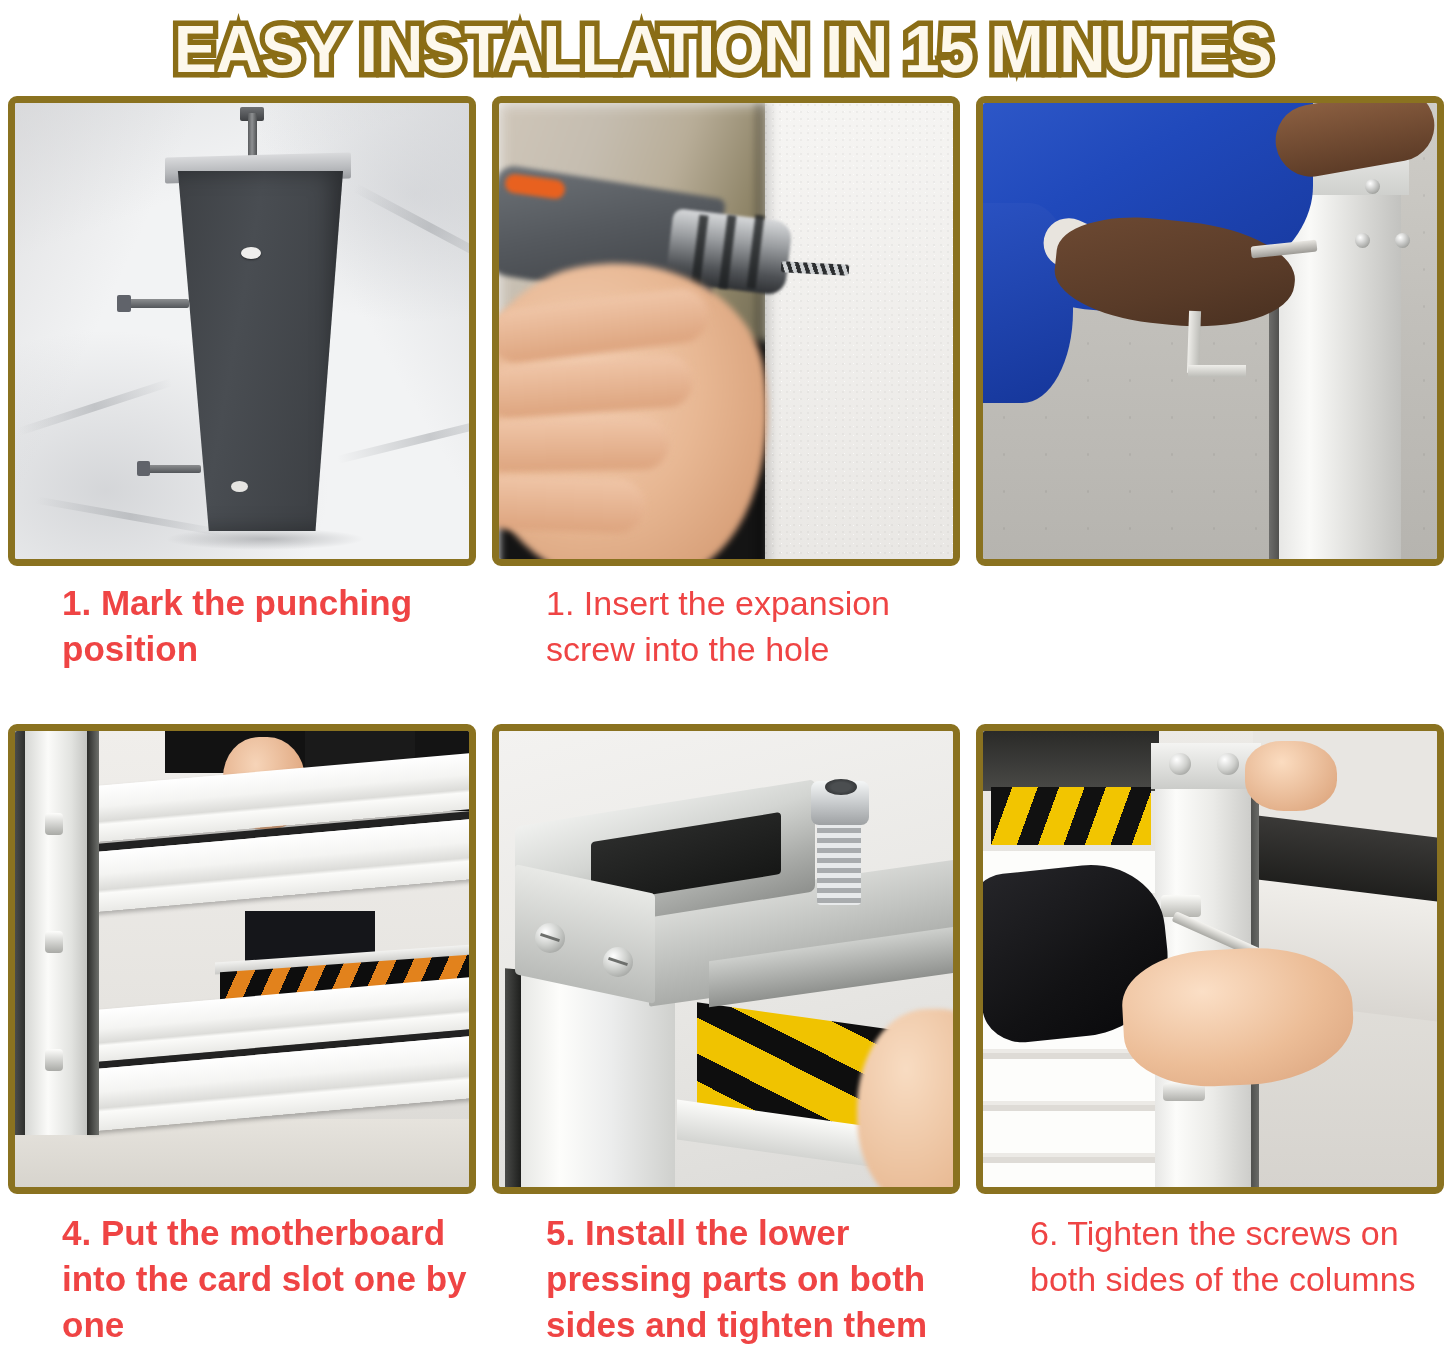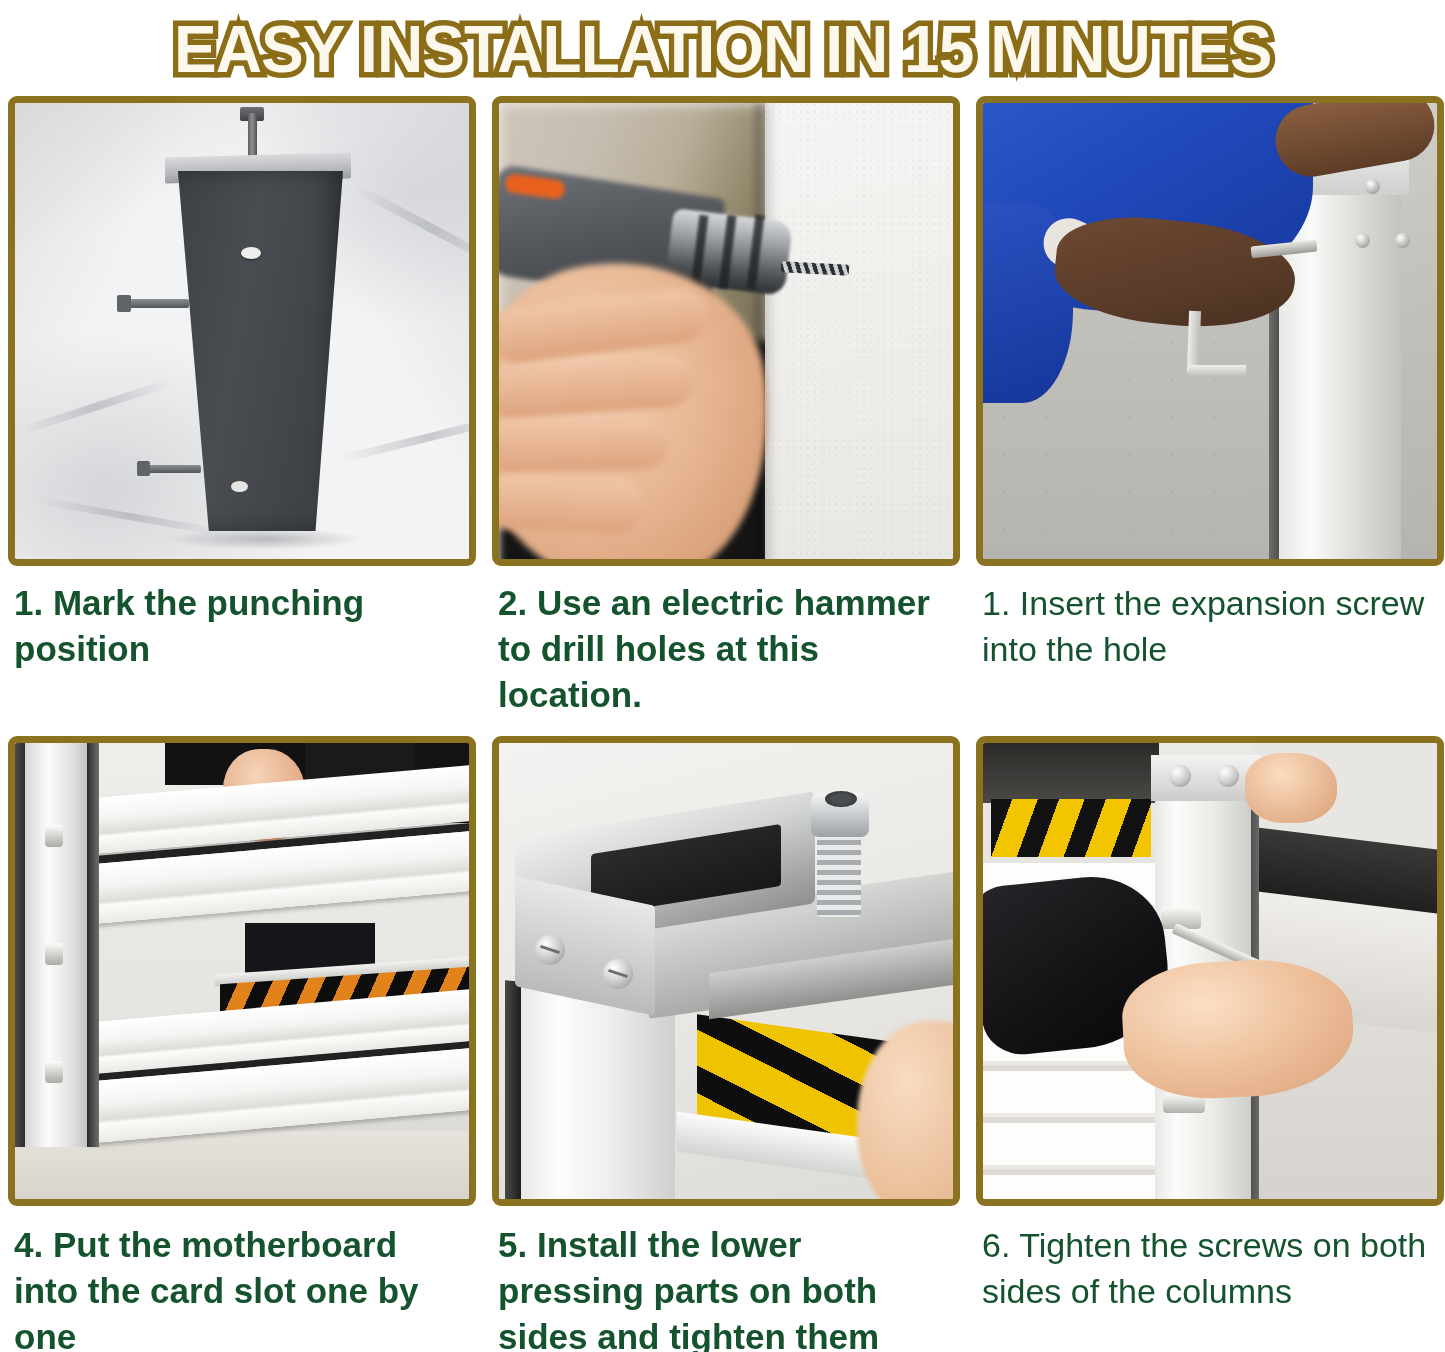--- a/index.html
+++ b/index.html
@@ -63,25 +63,26 @@
   }
   .photo {
     position: absolute;
     inset: 0;
     overflow: hidden;
   }
 
   .caption {
     font-size: 34px;
     line-height: 46px;
-    color: #14532d;
+    color: #ef4444;
     font-weight: 500;
     padding: 14px 6px 0 6px;
     box-sizing: border-box;
     min-height: 140px;
+    margin-left: 48px;
   }
   .caption.narrow {
     font-family: "Liberation Sans Narrow", "Liberation Sans", sans-serif;
     font-weight: bold;
     transform-origin: left top;
     font-size: 35px;
   }
   .row2 .caption { padding-top: 16px; }
 
   .spacer-row { height: 18px; }
@@ -512,21 +513,20 @@
         <div class="p3-tool"></div>
         <div class="p3-allen"></div>
         <div class="p3-allen2"></div>
       </div>
     </div>
   </div>
 </div>
 
 <div class="grid">
   <div class="caption narrow">1. Mark the punching position</div>
-  <div class="caption narrow">2. Use an electric hammer to drill holes at this location.</div>
   <div class="caption">1. Insert the expansion screw into the hole</div>
 </div>
 
 <div class="spacer-row"></div>
 
 <div class="grid row2">
 
   <div class="cell">
     <div class="photo-frame">
       <div class="photo">

